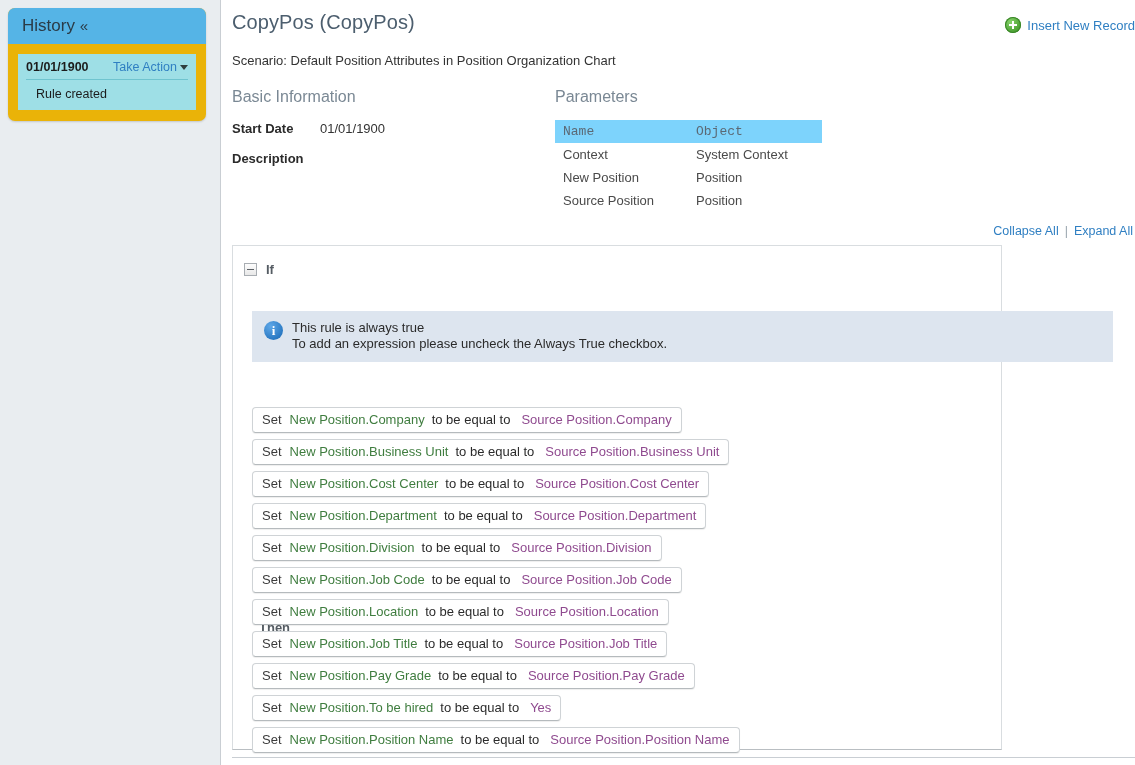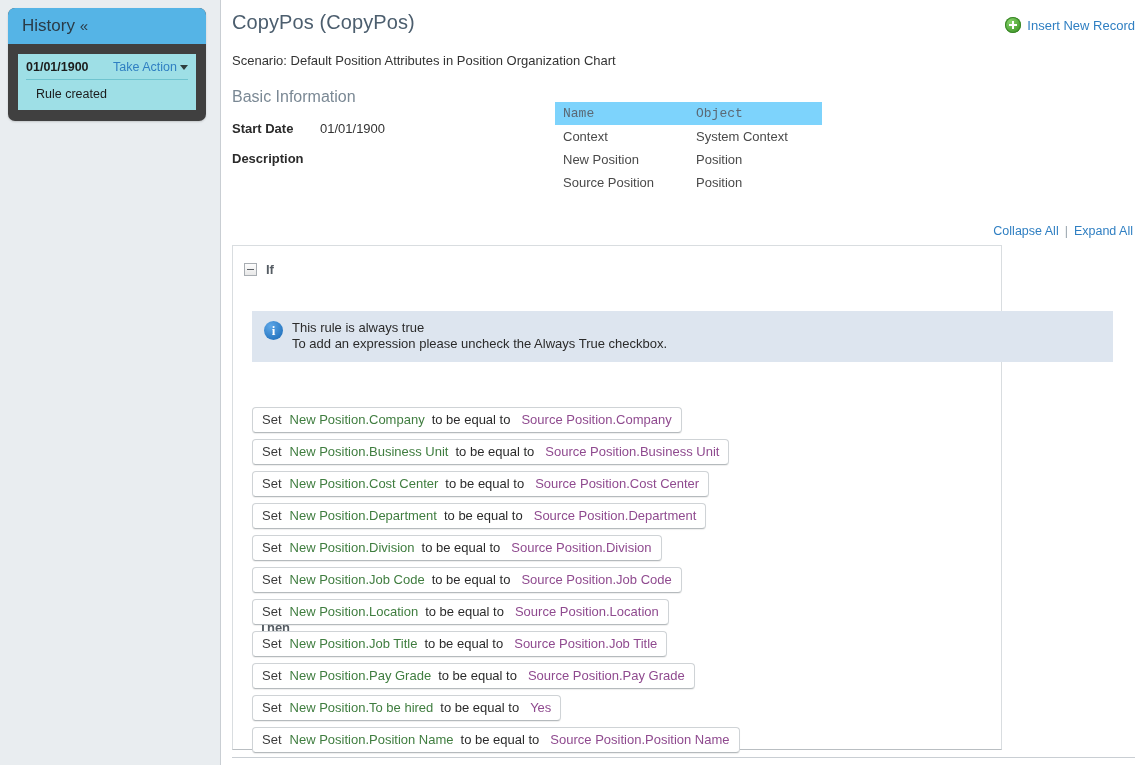--- a/index.html
+++ b/index.html
@@ -26,21 +26,21 @@
     left: 0; top: 0;
     width: 221px;
     height: 765px;
     background: #e9edf0;
     border-right: 1px solid #c9ced3;
   }
   .history-card {
     position: absolute;
     left: 8px; top: 8px;
     width: 198px;
-    background: #404040;
+    background: #eab308;
     border-radius: 7px;
     box-shadow: 0 1px 2px rgba(0,0,0,0.16);
     padding-bottom: 11px;
     overflow: hidden;
   }
   .history-header {
     background: #55b4e6;
     height: 36px;
     line-height: 36px;
     padding-left: 14px;
@@ -344,20 +344,21 @@
         <span class="field-label">Start Date</span>
         <span class="field-value">01/01/1900</span>
       </div>
       <div class="field-row">
         <span class="field-label">Description</span>
         <span class="field-value"></span>
       </div>
     </div>
 
     <div id="parameters">
+      <div class="section-head">Parameters</div>
       <table class="param-table">
         <thead>
           <tr>
             <th class="col-name">Name</th>
             <th>Object</th>
           </tr>
         </thead>
         <tbody>
           <tr>
             <td class="col-name">Context</td>

